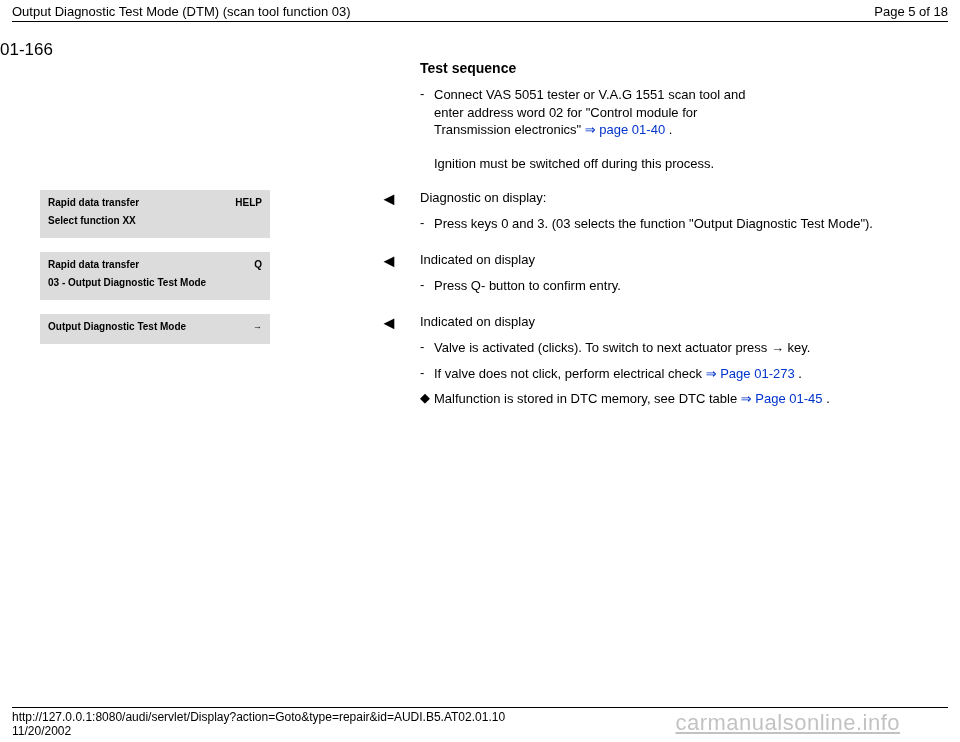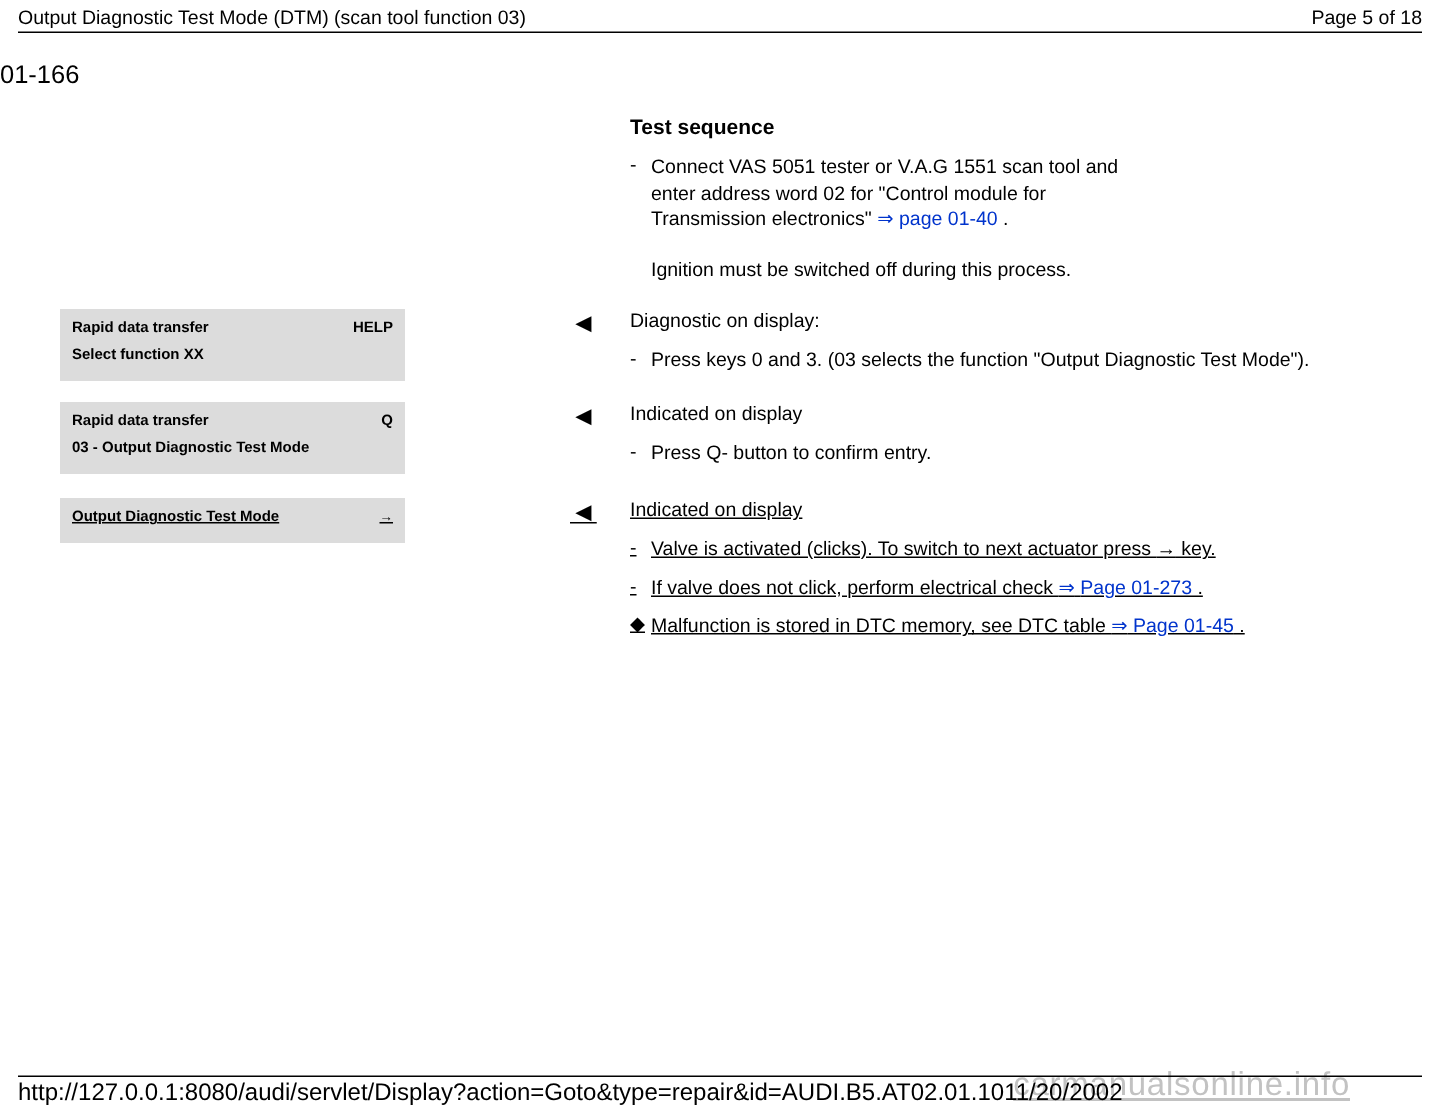--- a/index.html
+++ b/index.html
@@ -29,21 +29,21 @@
     padding: 18px 40px 0 0;
     font-size: 17px;
     font-weight: normal;
   }
   .content {
     padding: 0 40px 0 40px;
   }
   .row {
     display: flex;
     align-items: flex-start;
-    margin-top: 16px;
+    margin-top: 0;
   }
   .left-col {
     width: 340px;
     flex-shrink: 0;
     display: flex;
     justify-content: flex-start;
   }
   .mid-col {
     width: 40px;
     flex-shrink: 0;
@@ -108,23 +108,24 @@
     left: 0;
     right: 0;
   }
   .footer-hr {
     border: none;
     border-top: 1px solid #000;
     margin: 0 12px;
   }
   .footer-row {
     display: flex;
-    justify-content: flex-start;
+    justify-content: space-between;
     padding: 2px 12px 4px 12px;
-    font-size: 16px;
+    font-size: 12px;
+    flex-direction: column;
   }
   .watermark {
     position: absolute;
     bottom: 6px;
     right: 60px;
     font-size: 22px;
     color: rgba(120,120,120,0.45);
     font-family: Arial, sans-serif;
     letter-spacing: 0.5px;
     pointer-events: none;
@@ -203,21 +204,21 @@
     <div class="mid-col arrow-glyph">◄</div>
     <div class="right-col">
       <div>Indicated on display</div>
       <div class="bullet-row" style="margin-top:10px;">
         <div class="bullet-mark">-</div>
         <div class="bullet-text">Press Q- button to confirm entry.</div>
       </div>
     </div>
   </div>
 
-  <div class="row" style="text-decoration:underline;">
+  <div class="row" style="margin-top:14px;">
     <div class="left-col">
       <div class="display-box">
         <div class="top">
           <span>Output Diagnostic Test Mode</span>
           <span class="small-arrow">→</span>
         </div>
       </div>
     </div>
     <div class="mid-col arrow-glyph">◄</div>
     <div class="right-col">

